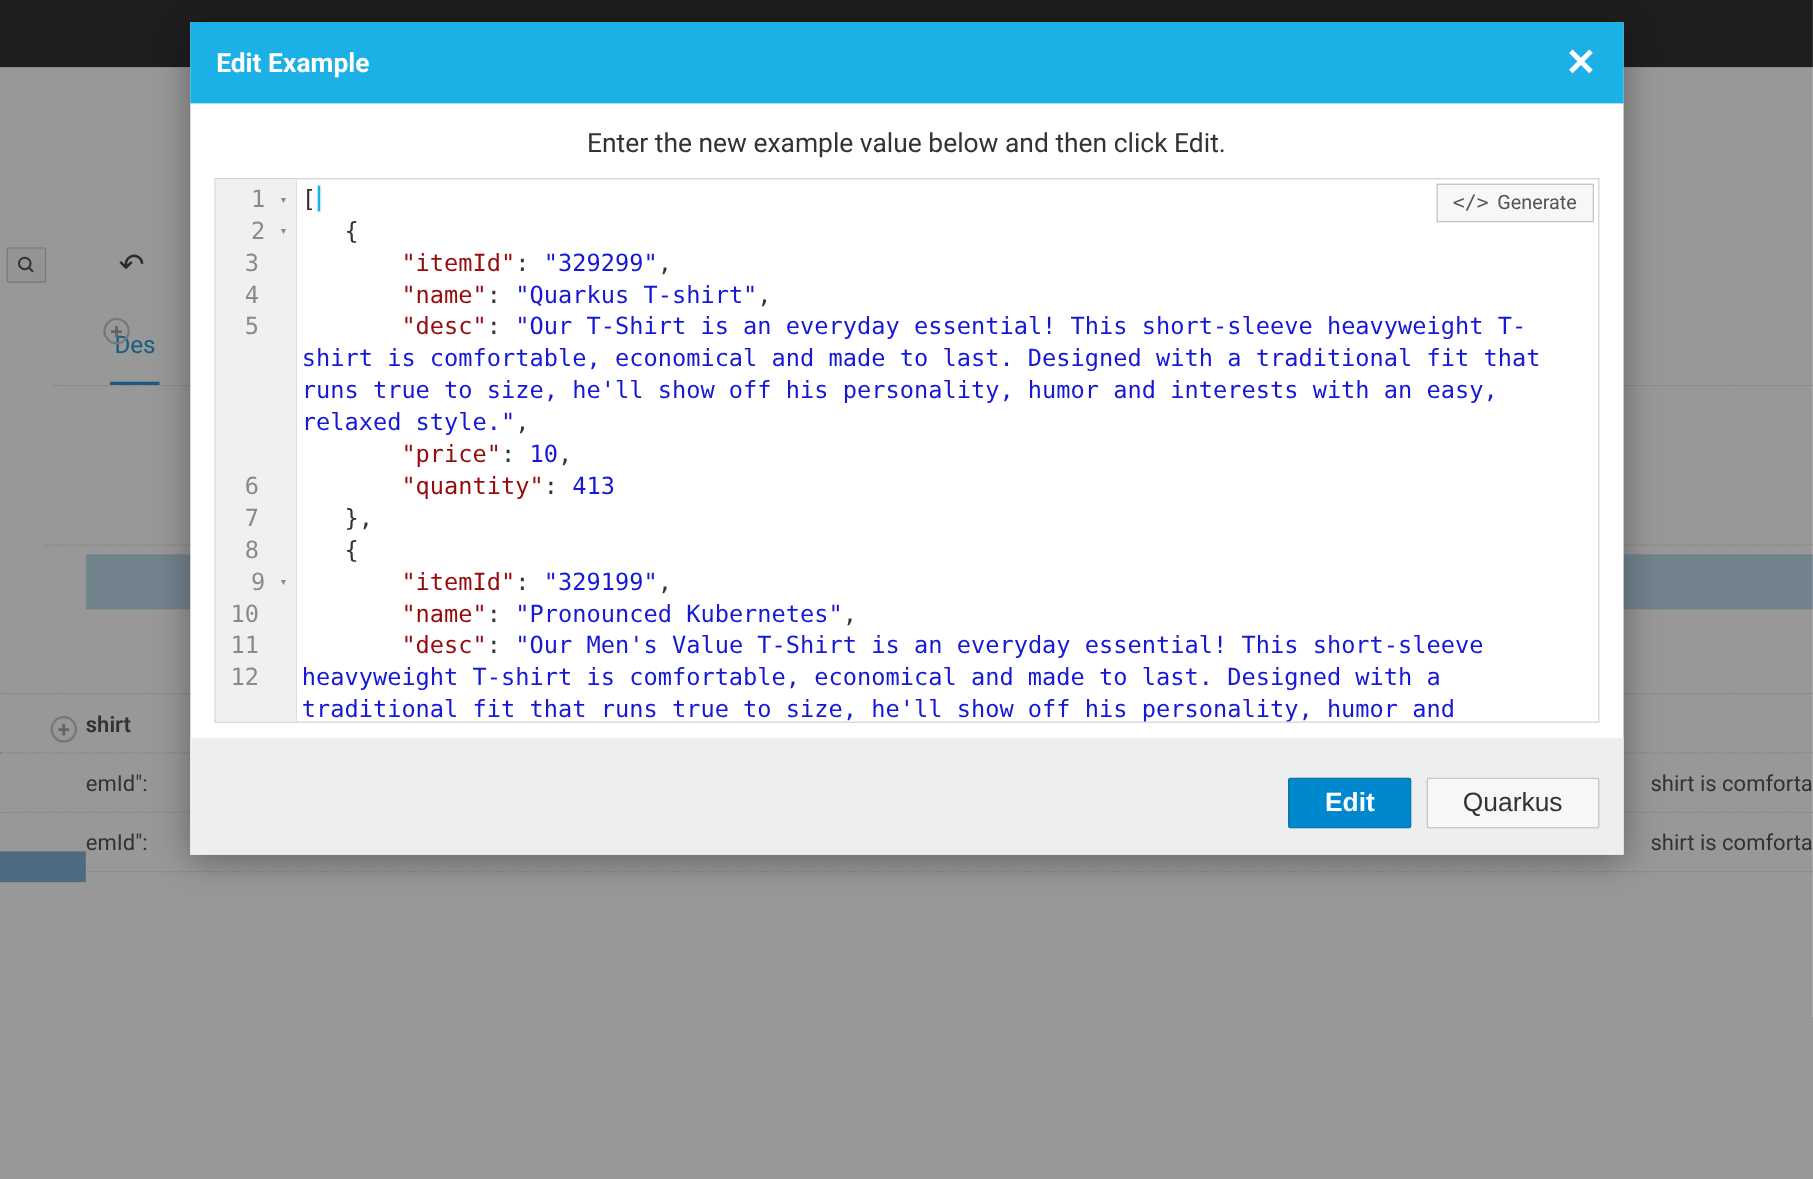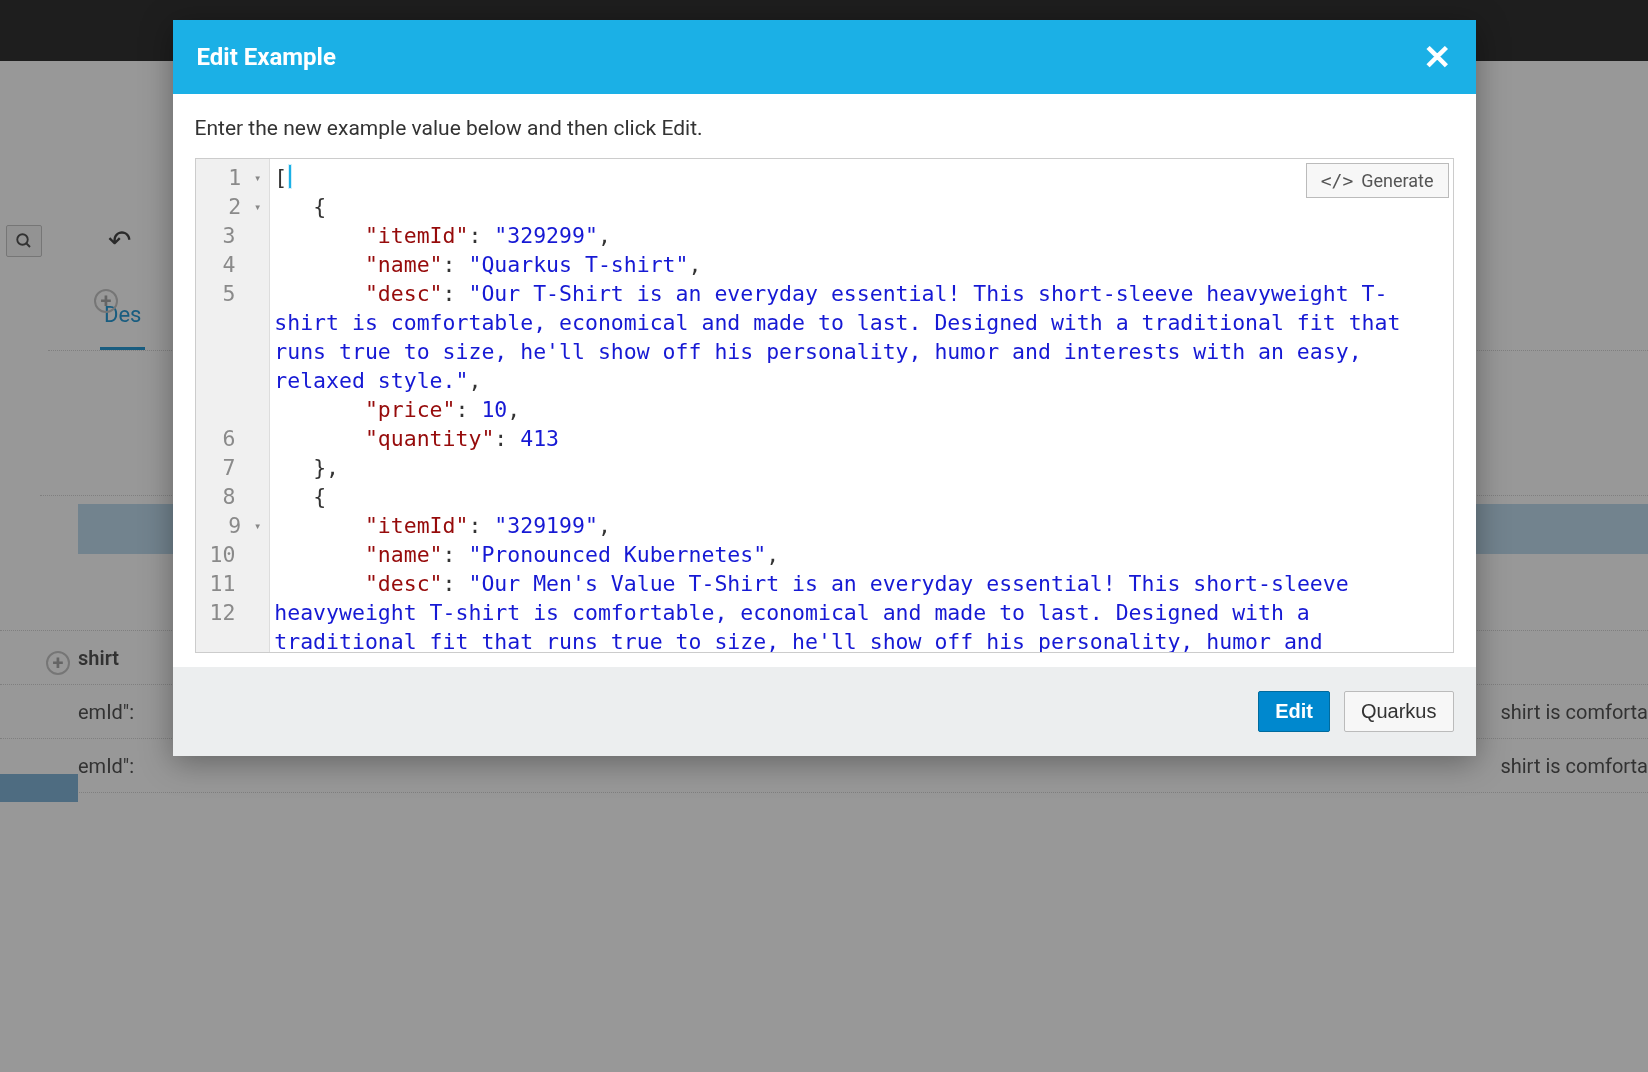--- a/index.html
+++ b/index.html
@@ -135,23 +135,24 @@
       font-size: 34px;
       font-weight: 700;
       cursor:pointer;
       line-height: 1;
     }
 
     .modal-body {
       padding: 22px 22px 0 22px;
     }
     .instruction {
-      font-size: 21px;
+      font-size: 24px;
       color: #333;
       margin-bottom: 18px;
+      text-align: center;
     }
 
     
     .editor-wrap {
       border: 1px solid #ccc;
       background: #fff;
       position: relative;
       height: 495px;
       overflow: hidden;
     }
@@ -210,24 +211,25 @@
       margin-left:2px;margin-right:2px;
     }
 
     .modal-footer {
       background: #eceeef;
       padding: 24px 22px;
       display:flex; justify-content:flex-end; gap: 14px;
       margin-top: 14px;
     }
     .btn {
-      font-size: 20px;
-      padding: 8px 16px;
+      font-size: 24px;
+      padding: 8px 32px;
       border-radius: 2px;
       cursor:pointer;
+      margin-top:12px;
     }
     .btn-primary {
       background: #0088ce;
       border: 1px solid #006b9e;
       color:#fff;
       font-weight:600;
     }
     .btn-secondary {
       background: #f7f7f7;
       border: 1px solid #bbb;

